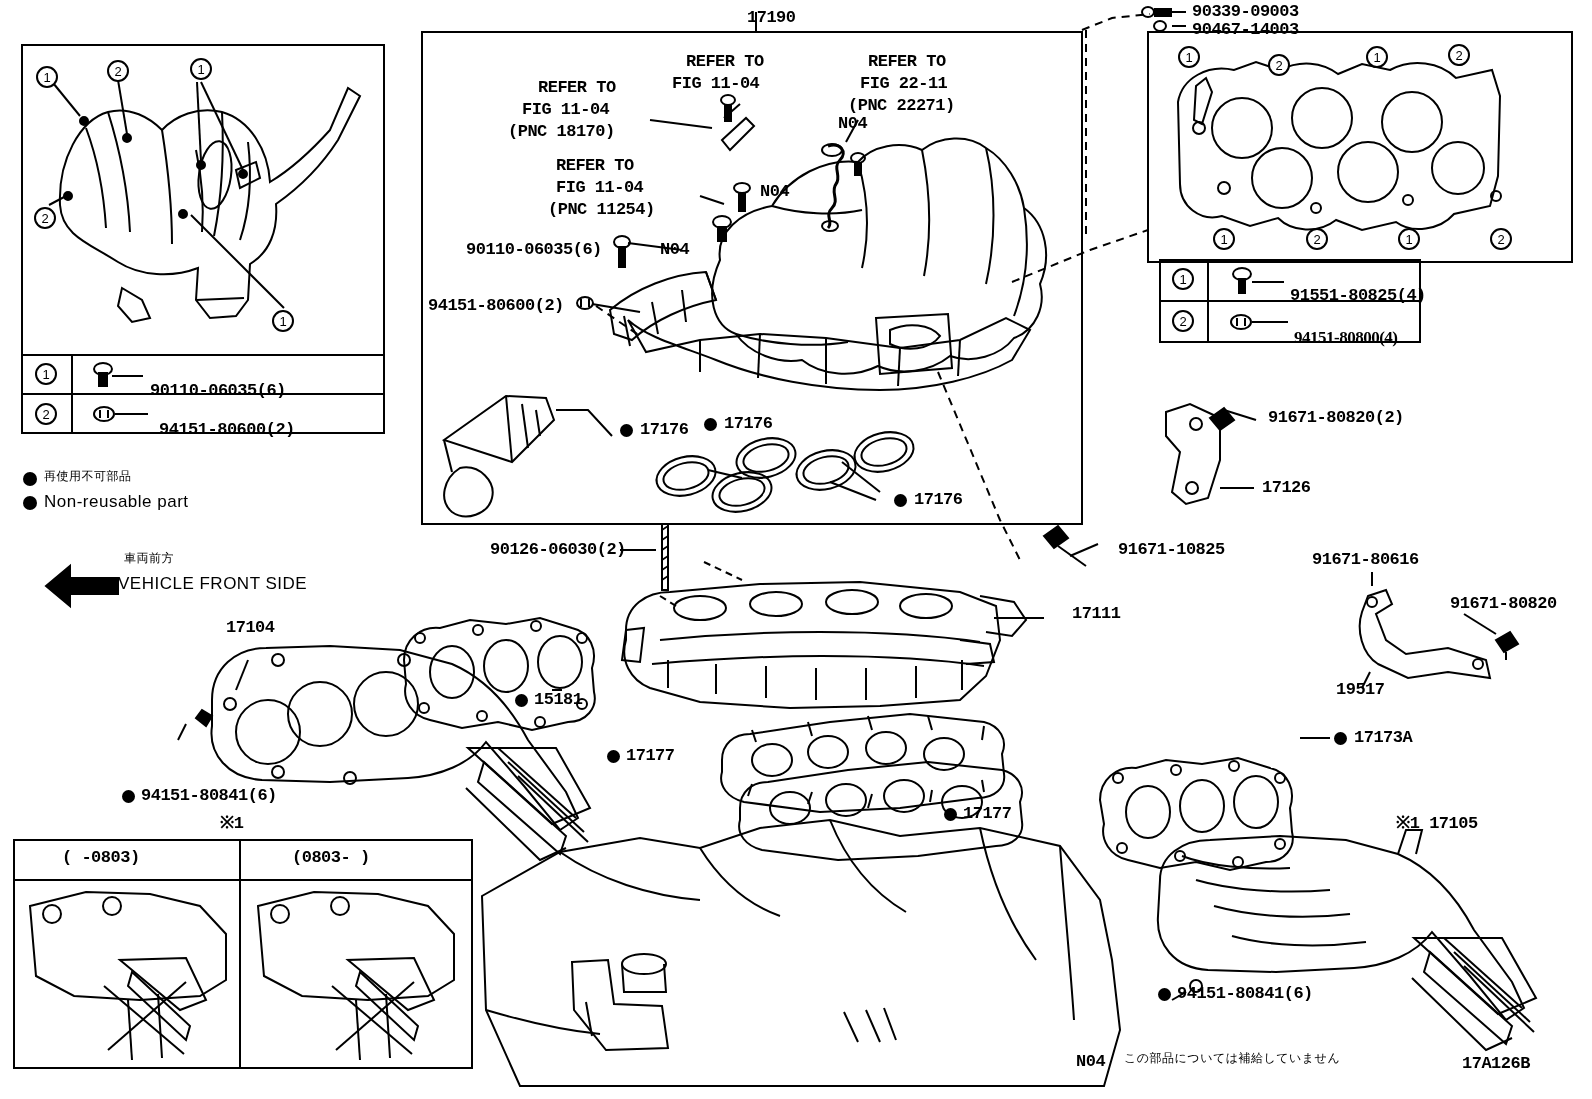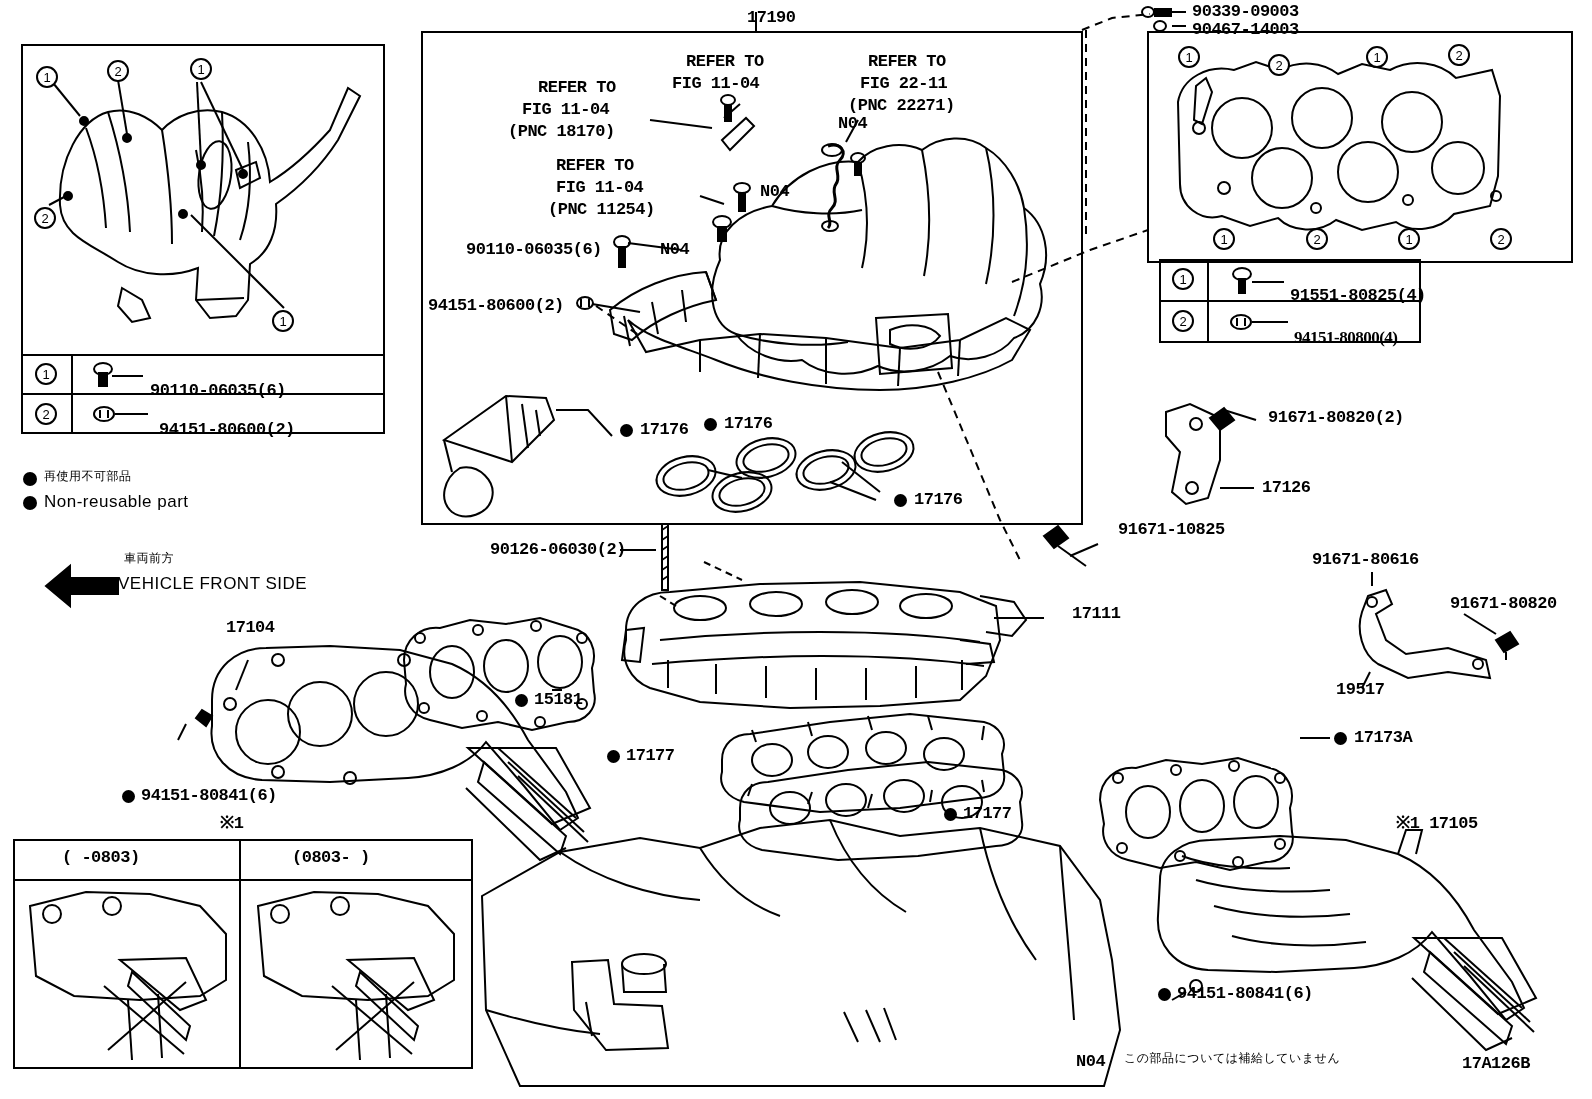--- a/index.html
+++ b/index.html
@@ -461,21 +461,21 @@
 <div class="circnum" style="left:1398px;top:228px;">1</div>
 <div class="circnum" style="left:1490px;top:228px;">2</div>
 
 <div class="circnum" style="left:1172px;top:268px;">1</div>
 <div class="circnum" style="left:1172px;top:310px;">2</div>
 <div class="legend-row" style="left:1290px;top:270px;">91551-80825(4)</div>
 <div class="legend-row" style="left:1294px;top:312px;font-family:Liberation Serif, serif;">94151-80800(4)</div>
 
 <div class="lbl mono" style="left:1268px;top:408px;text-align:right;">91671-80820(2)</div>
 <div class="lbl mono" style="left:1262px;top:478px;">17126</div>
-<div class="lbl mono" style="left:1118px;top:520px;text-align:right;">91671-10825</div>
+<div class="lbl mono" style="left:1118px;top:540px;text-align:right;">91671-10825</div>
 
 <div class="lbl mono" style="left:1312px;top:550px;">91671-80616</div>
 <div class="lbl mono" style="left:1450px;top:594px;">91671-80820</div>
 <div class="lbl mono" style="left:1336px;top:680px;">19517</div>
 
 <div class="lbl mono" style="left:490px;top:540px;">90126-06030(2)</div>
 <div class="lbl mono" style="left:1072px;top:604px;">17111</div>
 
 <div class="lbl mono" style="left:226px;top:618px;">17104</div>
 <div class="dot" style="left:515px;top:694px;"></div>

